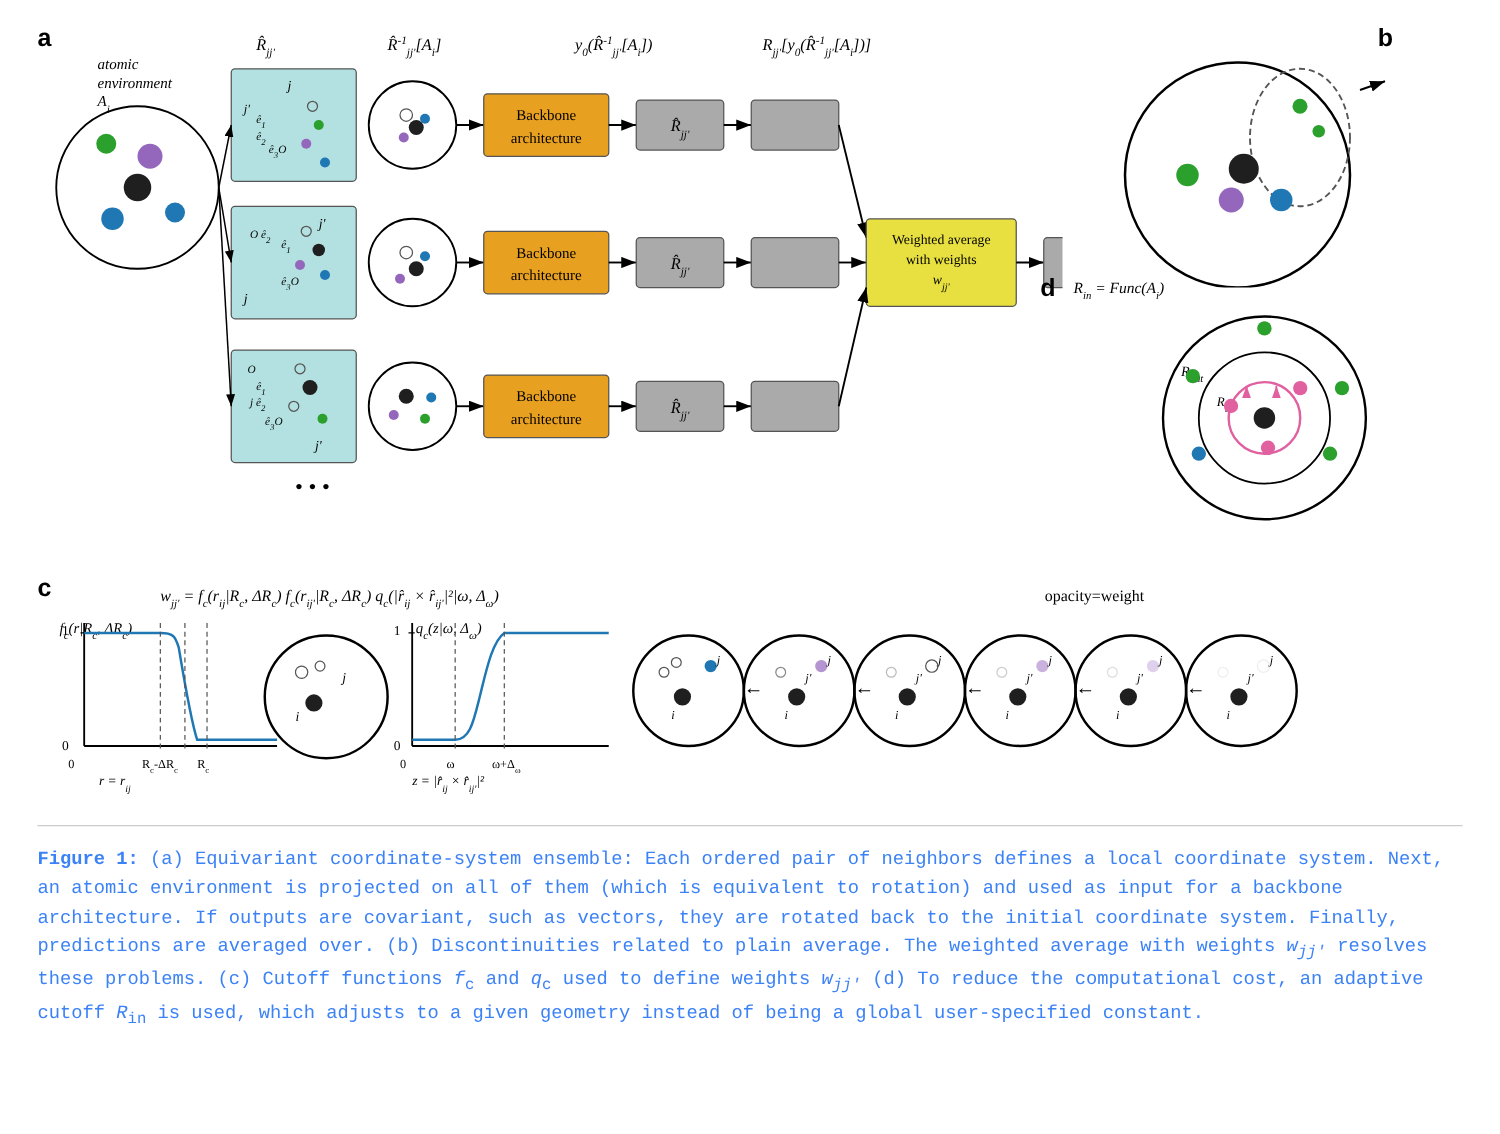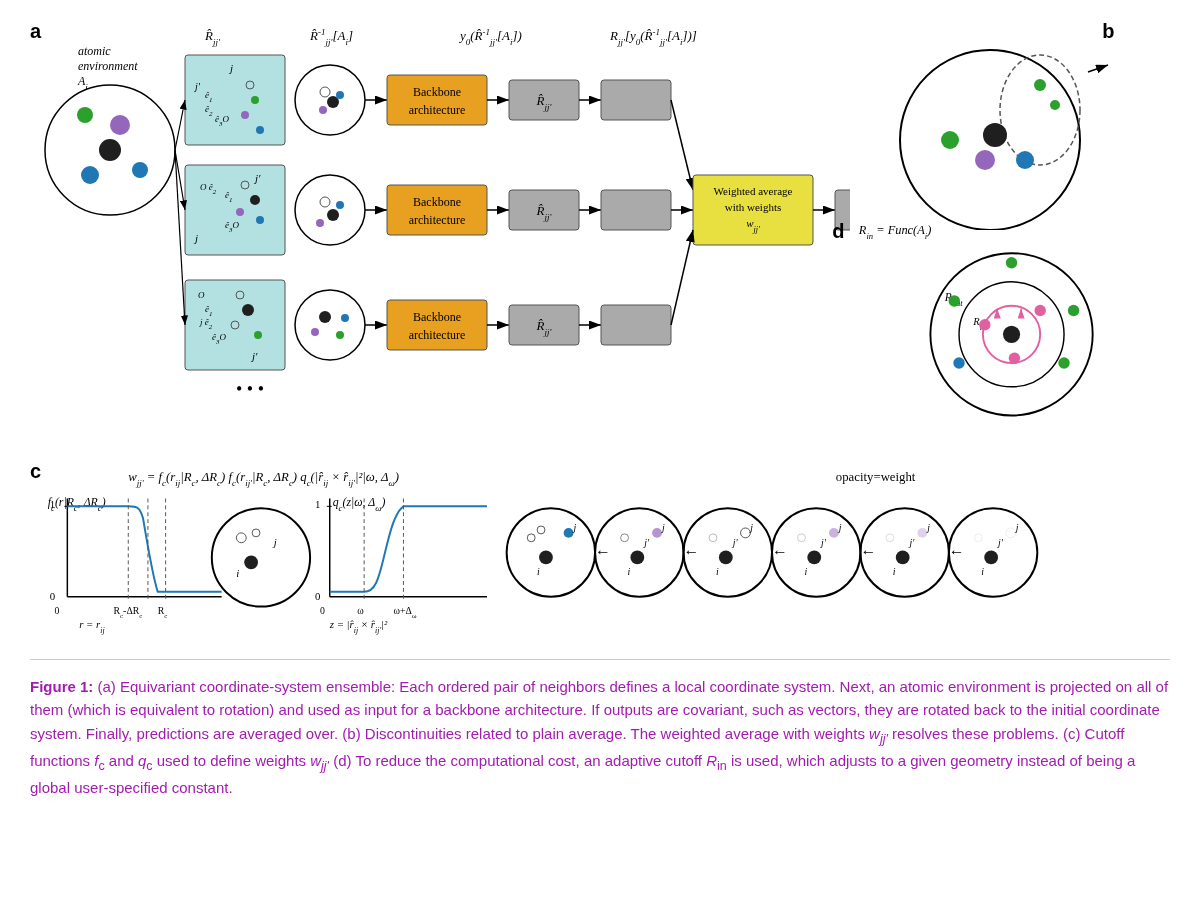--- a/index.html
+++ b/index.html
@@ -92,22 +92,22 @@
     .section-c-svg {
       width: 100%;
       height: 200px;
     }
 
     
     .caption {
       margin-top: 15px;
       font-size: 15px;
       line-height: 1.55;
-      color: #a21caf;
-      font-family: Liberation Sans, sans-serif;
+      color: #3b82f6;
+      font-family: Liberation Mono, monospace;
     }
 
     .caption-bold {
       font-weight: bold;
     }
 
     .divider {
       width: 100%;
       height: 1px;
       background: #ccc;

